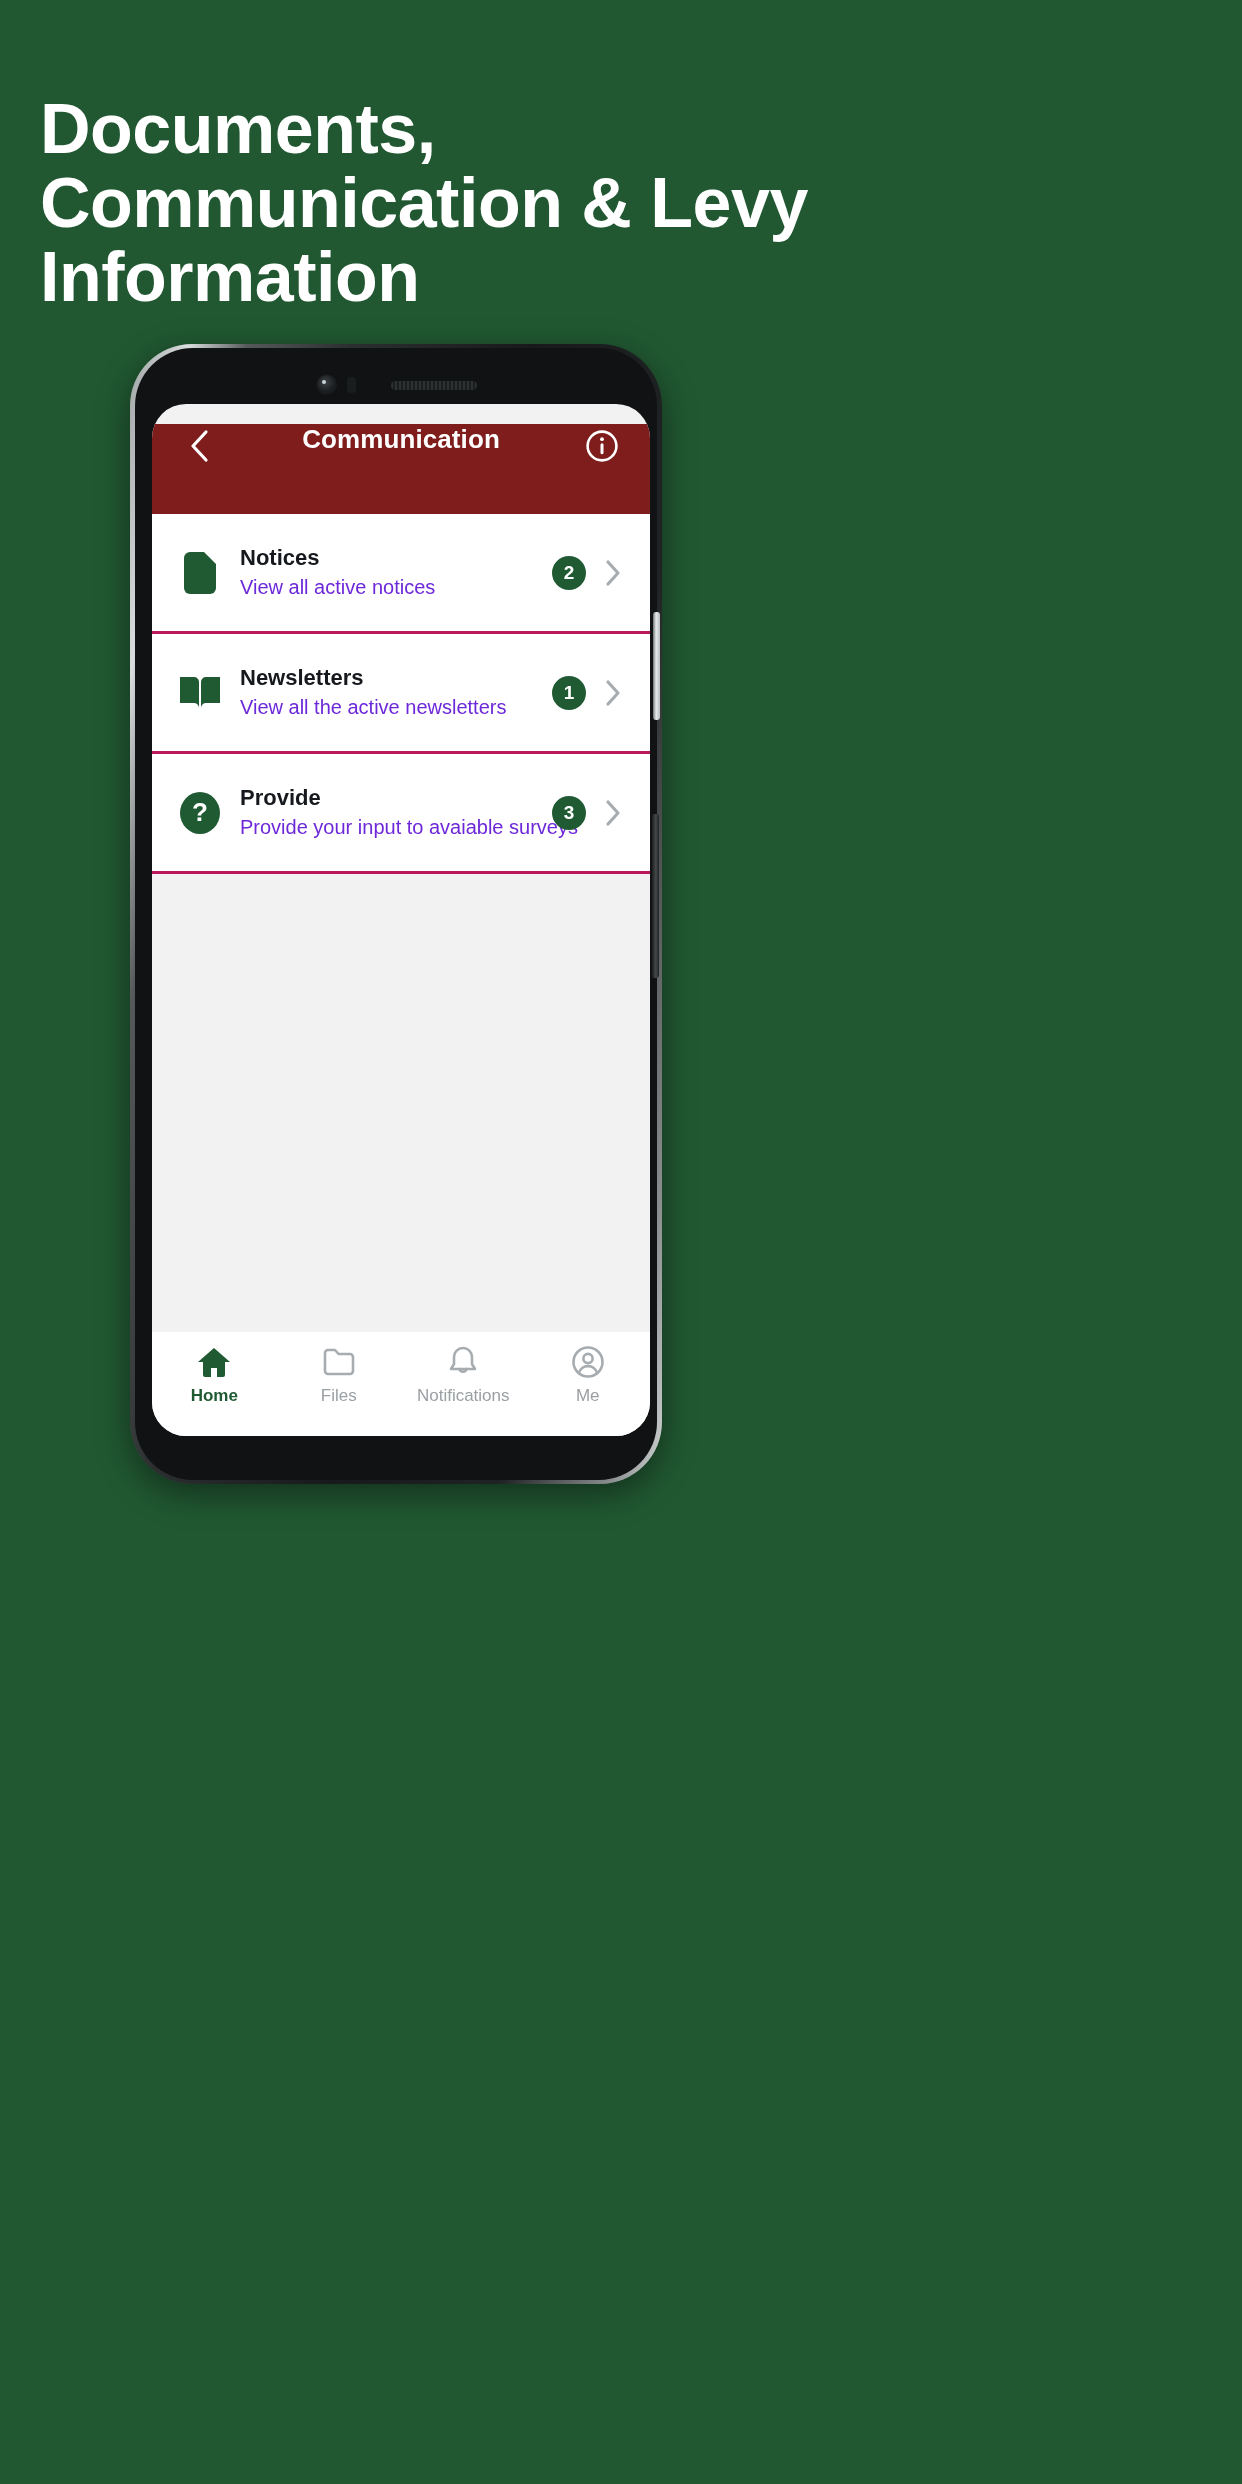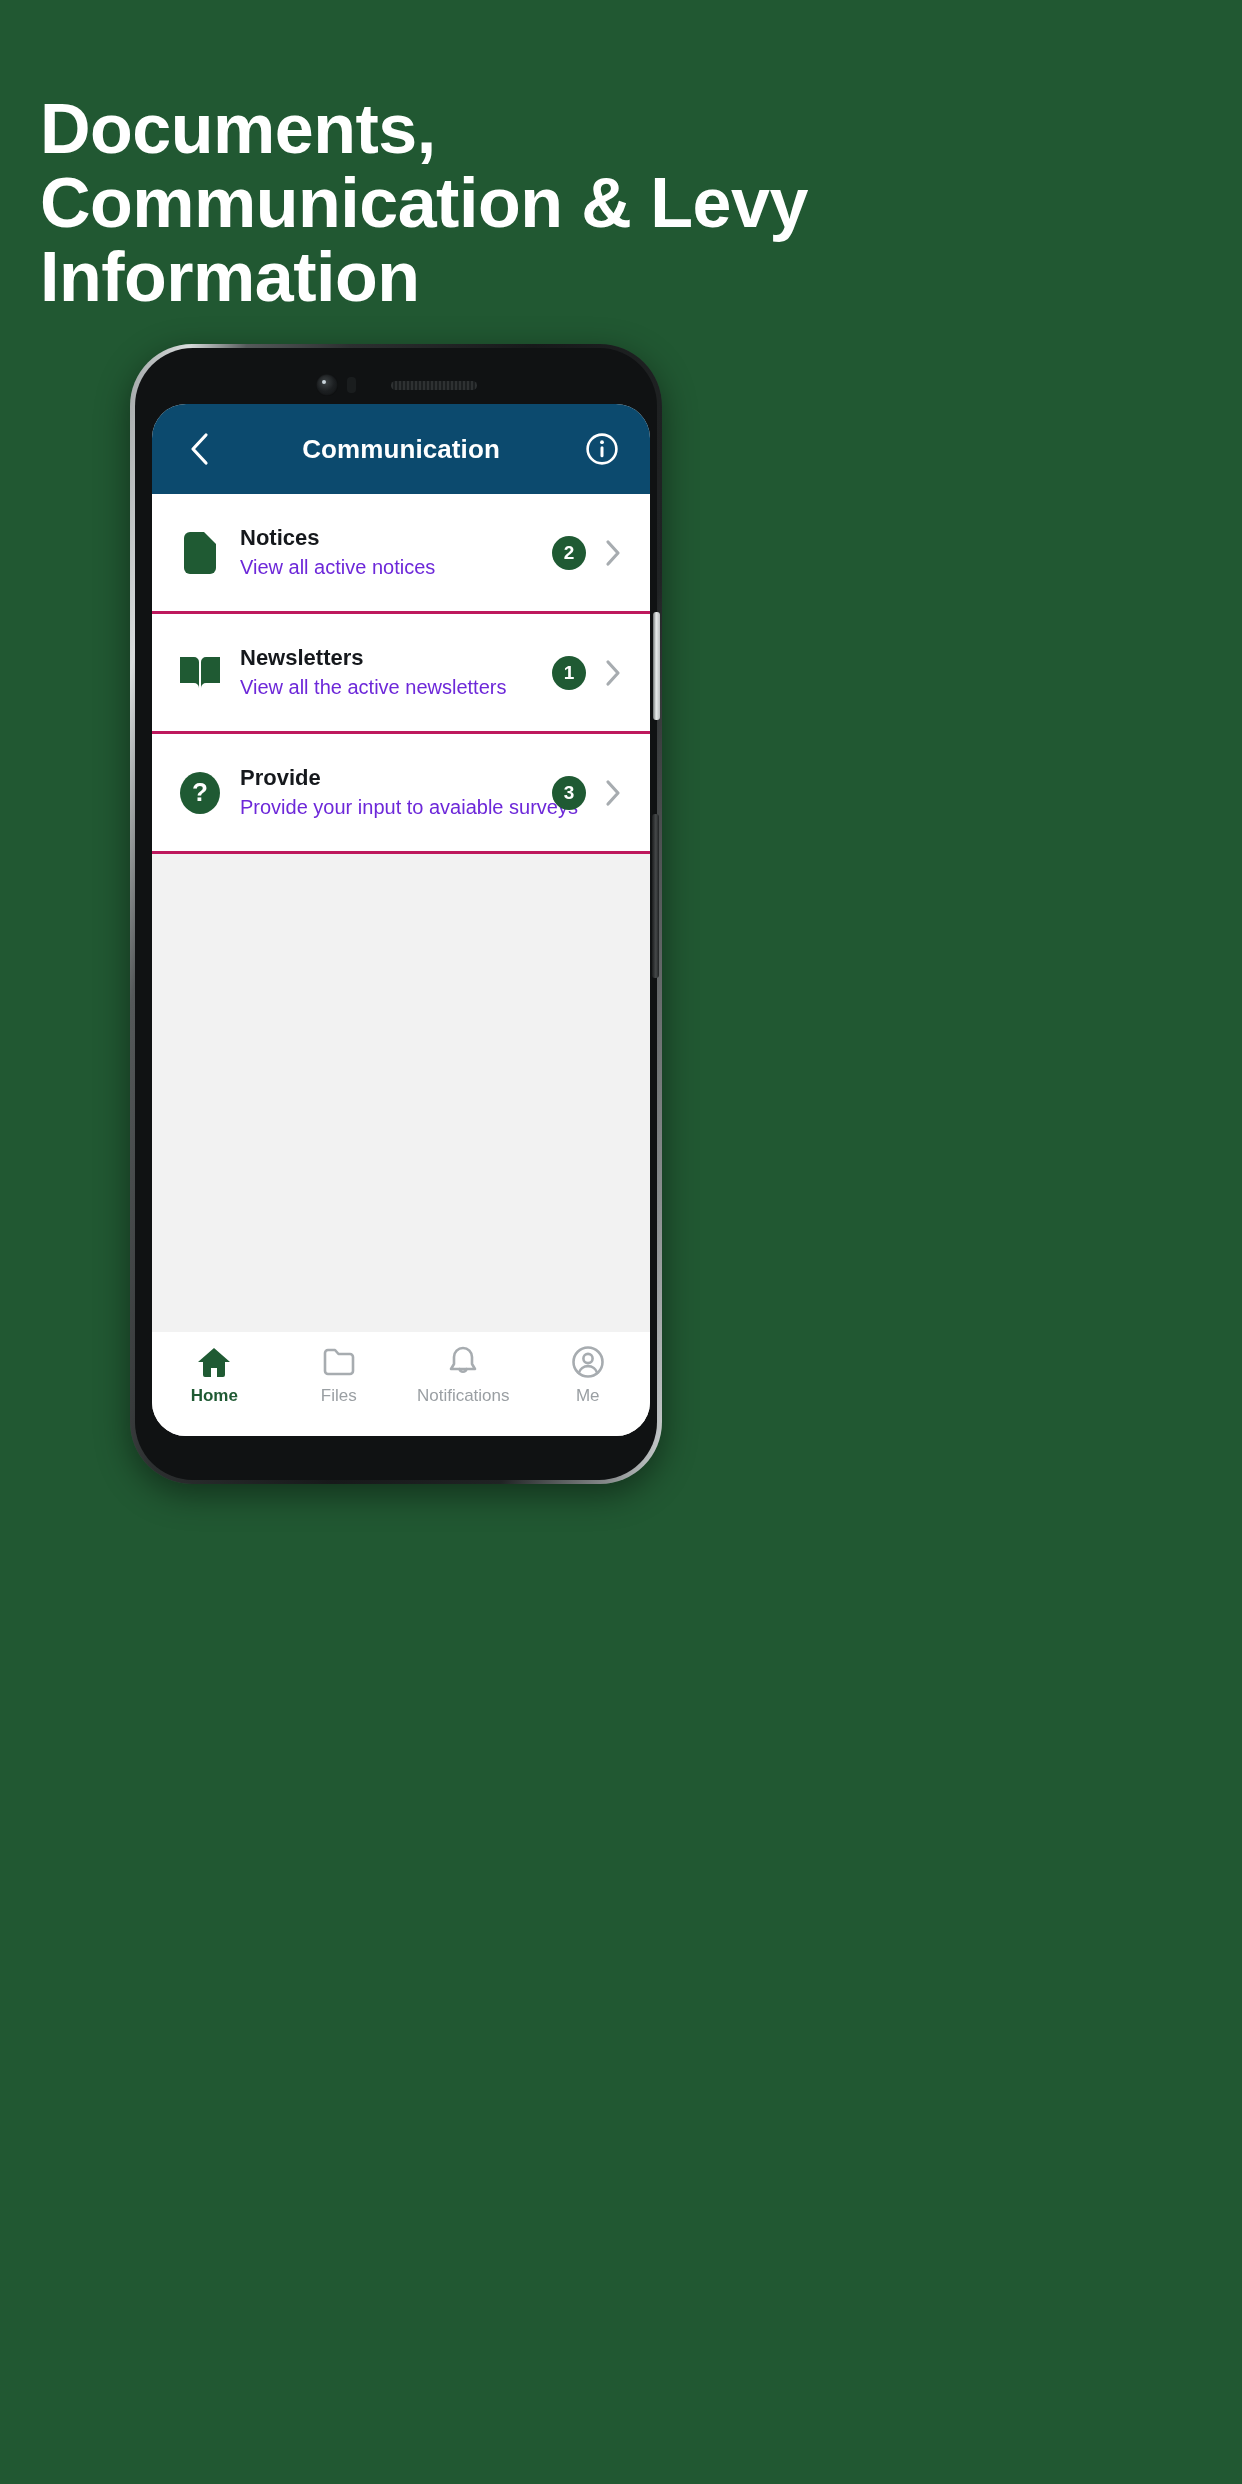--- a/index.html
+++ b/index.html
@@ -120,27 +120,27 @@
     background: #1a1d1e;
   }
   .earpiece {
     width: 86px; height: 9px; border-radius: 5px;
     background: repeating-linear-gradient(90deg,#2e3132 0 2px,#1b1e1f 2px 4px);
     margin-left: 26px;
   }
 
   
   .app-header {
-    background: #0c4a6e;
+    background: #7f1d1d;
     height: 90px;
     flex: 0 0 90px;
     display: flex;
-    align-items: center;
     padding: 0 26px;
     position: relative;
+    margin-top: 20px;
   }
   .hdr-back {
     width: 44px; height: 44px;
     display: flex; align-items: center; justify-content: center;
     cursor: pointer;
   }
   .hdr-title {
     position: absolute;
     left: 0; right: 0;
     text-align: center;

